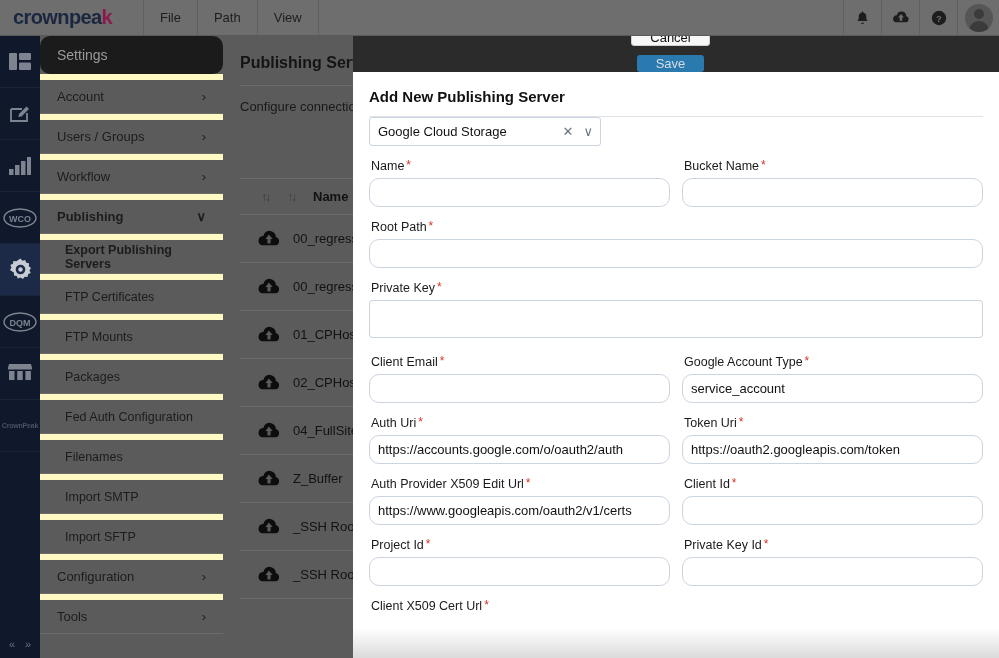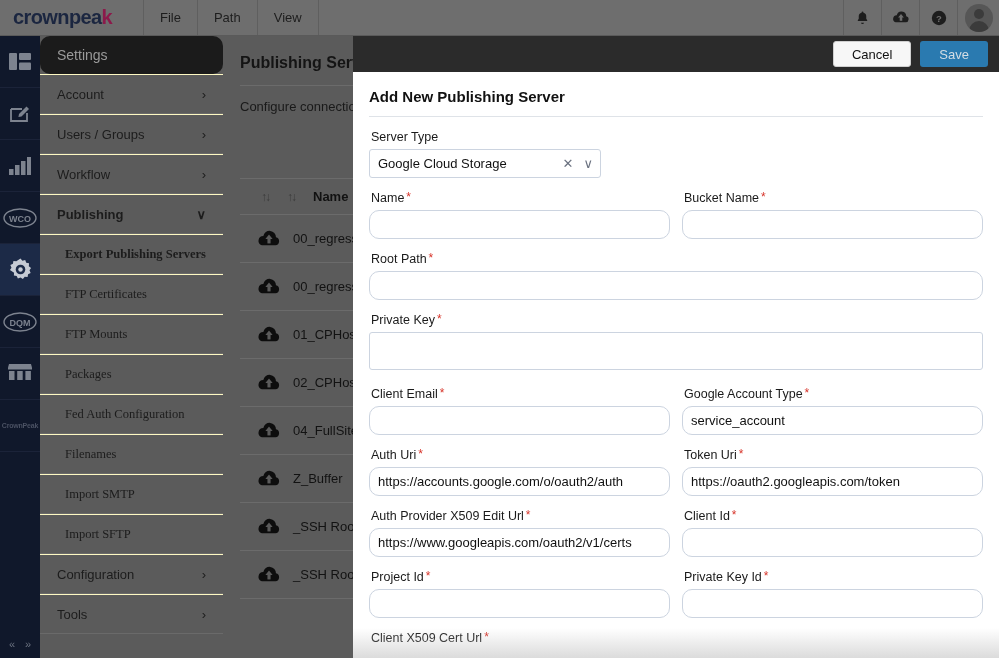--- a/index.html
+++ b/index.html
@@ -79,23 +79,23 @@
     position: absolute; top: 36px; left: 40px; width: 183px; height: 622px;
     background: #5b5b5b;
   }
   .settings-head {
     height: 38px; background: #1b1b1b; display: flex; align-items: center;
     padding-left: 17px; color: #9a9a9a; font-size: 14px; border-radius: 10px;
   }
   .nav-row {
     height: 40px; display: flex; align-items: center; justify-content: space-between;
     padding: 0 17px 0 17px; font-size: 13px; color: #1c1c1c;
-    border-bottom: 1px solid #6a6a6a; border-top: 1px solid #fef9c3;
-  }
-  .nav-row.sub { padding-left: 25px; font-size: 12.5px; font-family: Liberation Serif, serif; }
+    border-bottom: 1px solid #6a6a6a; border-top: 6px solid #fef9c3;
+  }
+  .nav-row.sub { padding-left: 25px; font-size: 12.5px; }
   .nav-row.bold { font-weight: bold; }
   .chev { font-size: 13px; color: #1c1c1c; }
 
   
   .content {
     position: absolute; top: 36px; left: 223px; right: 0; bottom: 0;
     background: #5b5b5b;
   }
   .content-inner { padding: 18px 0 0 17px; }
   .page-title { font-size: 16px; font-weight: bold; color: #141414; }
@@ -116,21 +116,21 @@
   .row-label { font-size: 13px; color: #121212; white-space: nowrap; }
 
   
   .modal {
     position: absolute; top: 36px; left: 353px; width: 646px; height: 622px;
     background: #ffffff; overflow: hidden;
   }
   .modal-header {
     height: 36px; background: #2b2b2b;
     display: flex; align-items: center; justify-content: flex-end;
-    padding-right: 11px; gap: 9px;
+    padding-right: 11px; gap: 9px; flex-direction: column;
   }
   .btn {
     font-family: "Liberation Sans", sans-serif;
     font-size: 13px; border-radius: 3px; cursor: pointer;
     height: 26px; padding: 0 18px; border: 1px solid transparent;
   }
   .btn-cancel { background: #f7f7f7; color: #111; border-color: #d0d0d0; }
   .btn-save { background: #2a7ab0; color: #d4dde4; }
 
   .modal-body { padding: 16px 16px 0 16px; height: 586px; position: relative; }
@@ -419,23 +419,20 @@
 
   <div class="modal">
     <div class="modal-header">
       <button class="btn btn-cancel">Cancel</button>
       <button class="btn btn-save">Save</button>
     </div>
     <div class="modal-body">
       <div class="modal-title">Add New Publishing Server</div>
       <div class="modal-rule"></div>
 
-      <div class="field-label">
-        <span>Server Type</span>
-      </div>
       <div class="select-wrap">
         <div class="select-box">Google Cloud Storage</div>
         <div class="select-icons">
           <span>✕</span>
           <span>∨</span>
         </div>
       </div>
 
       <div class="grid2">
         <div class="col">

